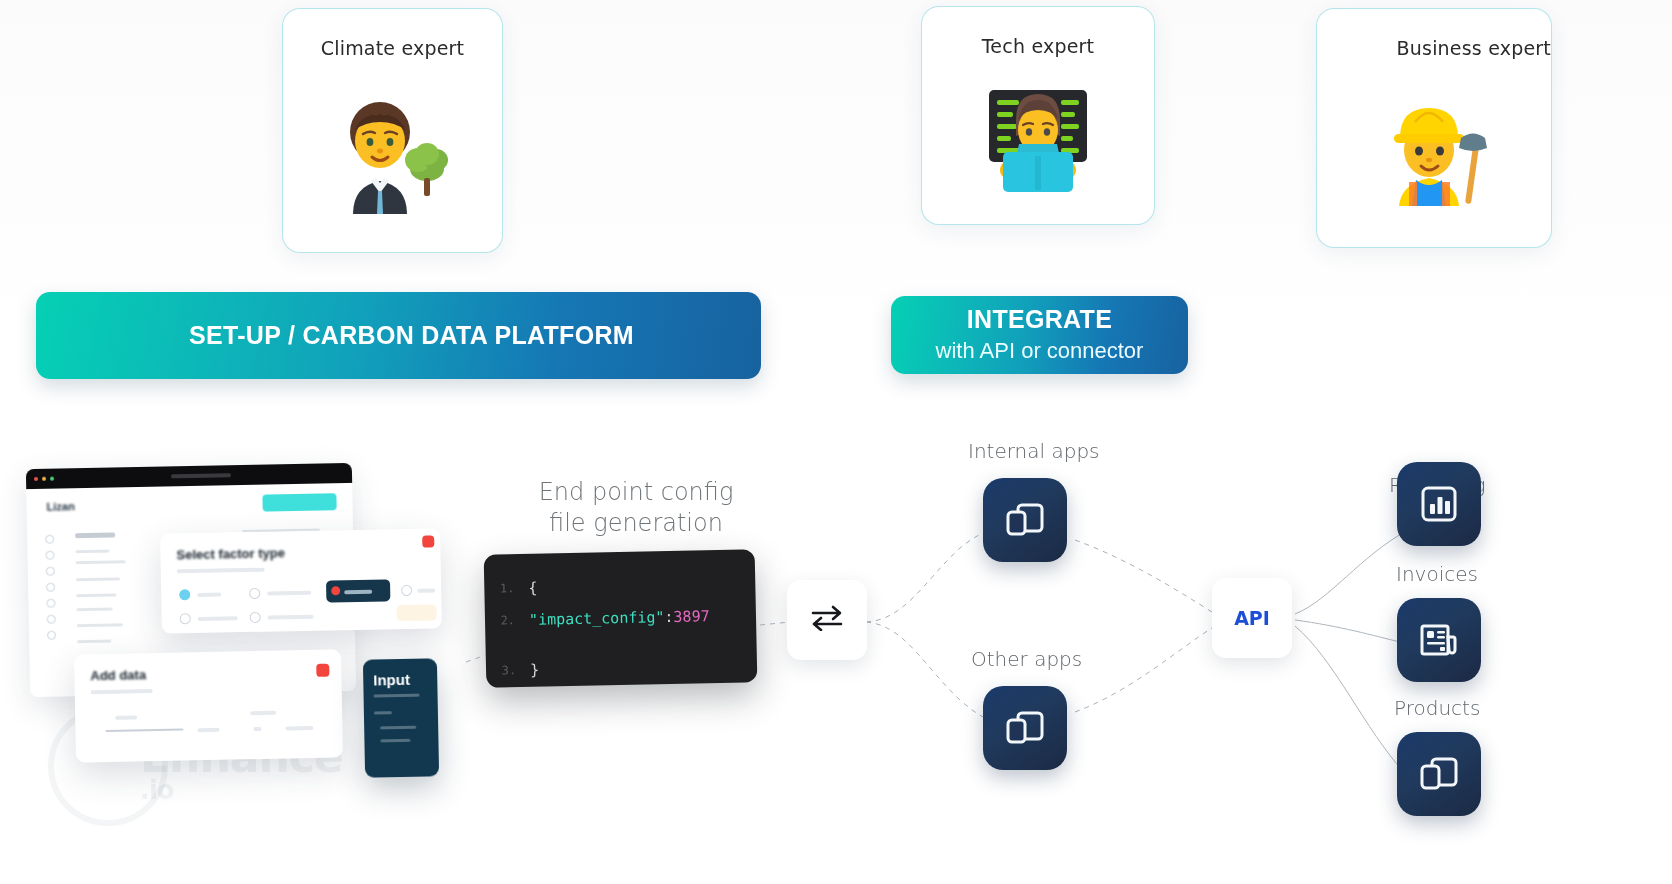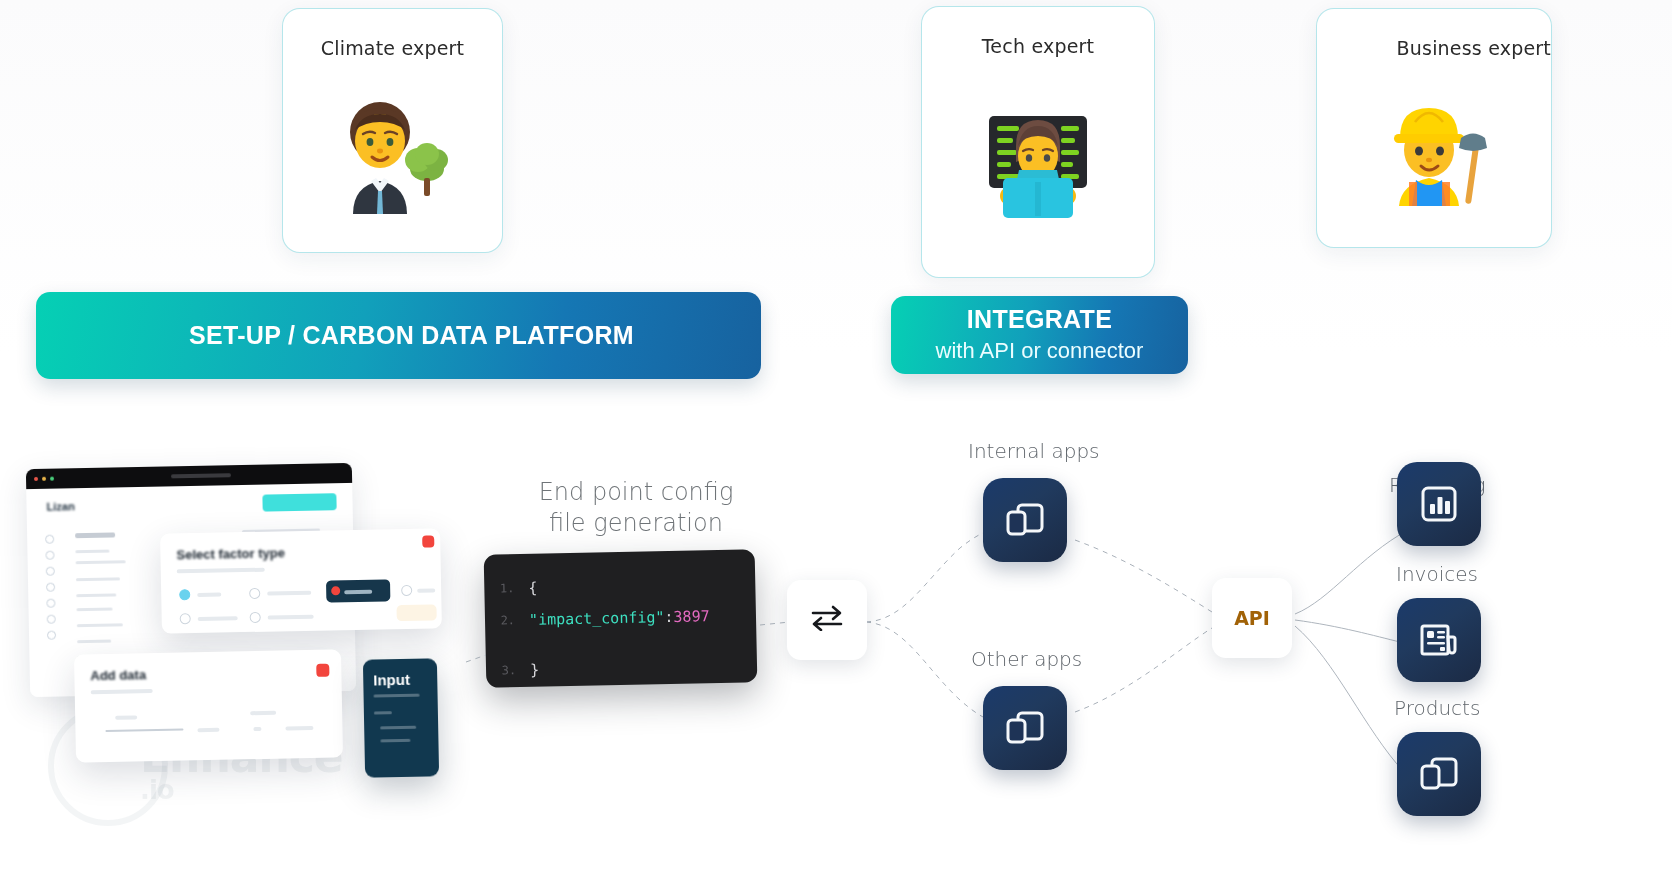--- a/index.html
+++ b/index.html
@@ -156,21 +156,21 @@
   
   .swap-card {
     position:absolute; background:#ffffff; border-radius:14px;
     box-shadow:0 6px 20px rgba(30,45,70,.13);
     display:flex;align-items:center;justify-content:center;
   }
   .api-card {
     position:absolute; background:#ffffff; border-radius:14px;
     box-shadow:0 6px 20px rgba(30,45,70,.13);
     display:flex;align-items:center;justify-content:center;
-    font-size:19px; font-weight:bold; color:#a16207;
+    font-size:19px; font-weight:bold; color:#1d4ed8;
     font-family:"DejaVu Sans", sans-serif;
   }
   .app-icon {
     position:absolute; border-radius:20px;
     background: linear-gradient(145deg,#1b3a6b 0%, #203a5e 40%, #1b2a44 100%);
     display:flex;align-items:center;justify-content:center;
     box-shadow:0 8px 20px rgba(25,45,80,.28);
   }
   .node-label {
     position:absolute; font-size:20px; color:#5f656b;
@@ -203,21 +203,21 @@
         <path d="M55 95 l4 0 l1 23 l-6 0 z" fill="#72b7d6"></path>
         <ellipse cx="104" cy="73" rx="17" ry="12" fill="#7cb342"></ellipse>
         <ellipse cx="95" cy="64" rx="13" ry="12" fill="#8bc34a"></ellipse>
         <ellipse cx="113" cy="64" rx="12" ry="11" fill="#7cb342"></ellipse>
         <ellipse cx="104" cy="58" rx="12" ry="11" fill="#8bc34a"></ellipse>
         <rect x="101" y="82" width="6" height="18" rx="2" fill="#7a4b28"></rect>
       </svg>
     </div>
   </div>
 
-  <div class="expert-card" style="left:921px; top:6px; width:234px; height:272px;">
+  <div class="expert-card" style="left:921px; top:6px; width:234px; height:219px;">
     <div class="expert-title">Tech expert</div>
     <div class="expert-emoji">
       <svg width="130" height="110" viewBox="0 0 130 110">
         <rect x="16" y="4" width="98" height="72" rx="5" fill="#26282c"></rect>
         <g fill="#7ed321">
           <rect x="24" y="14" width="22" height="5" rx="2"></rect>
           <rect x="24" y="26" width="16" height="5" rx="2"></rect>
           <rect x="24" y="38" width="20" height="5" rx="2"></rect>
           <rect x="24" y="50" width="14" height="5" rx="2"></rect>
           <rect x="24" y="62" width="24" height="5" rx="2"></rect>

